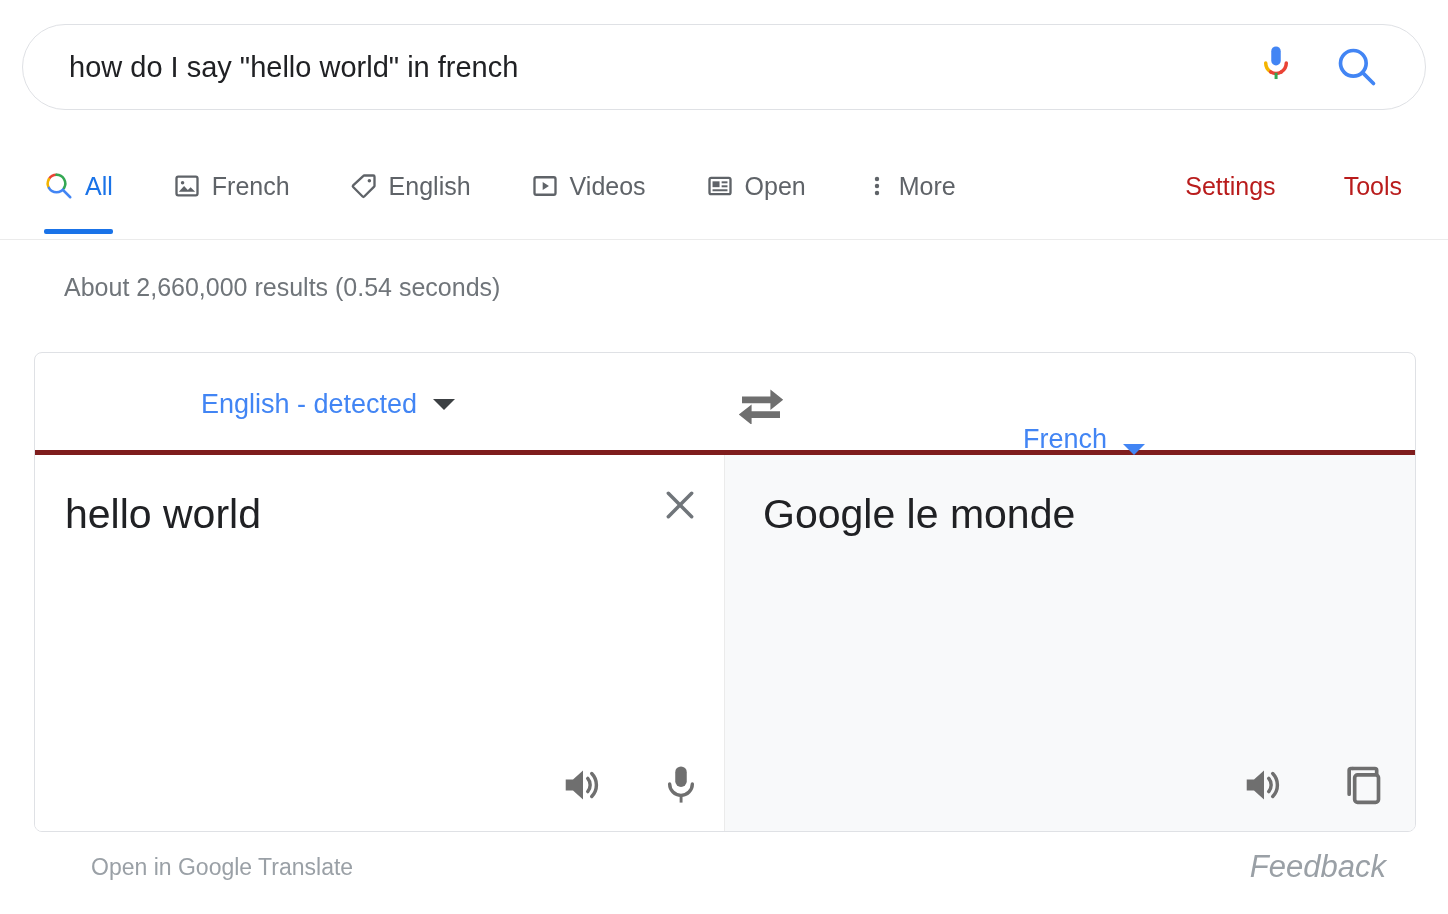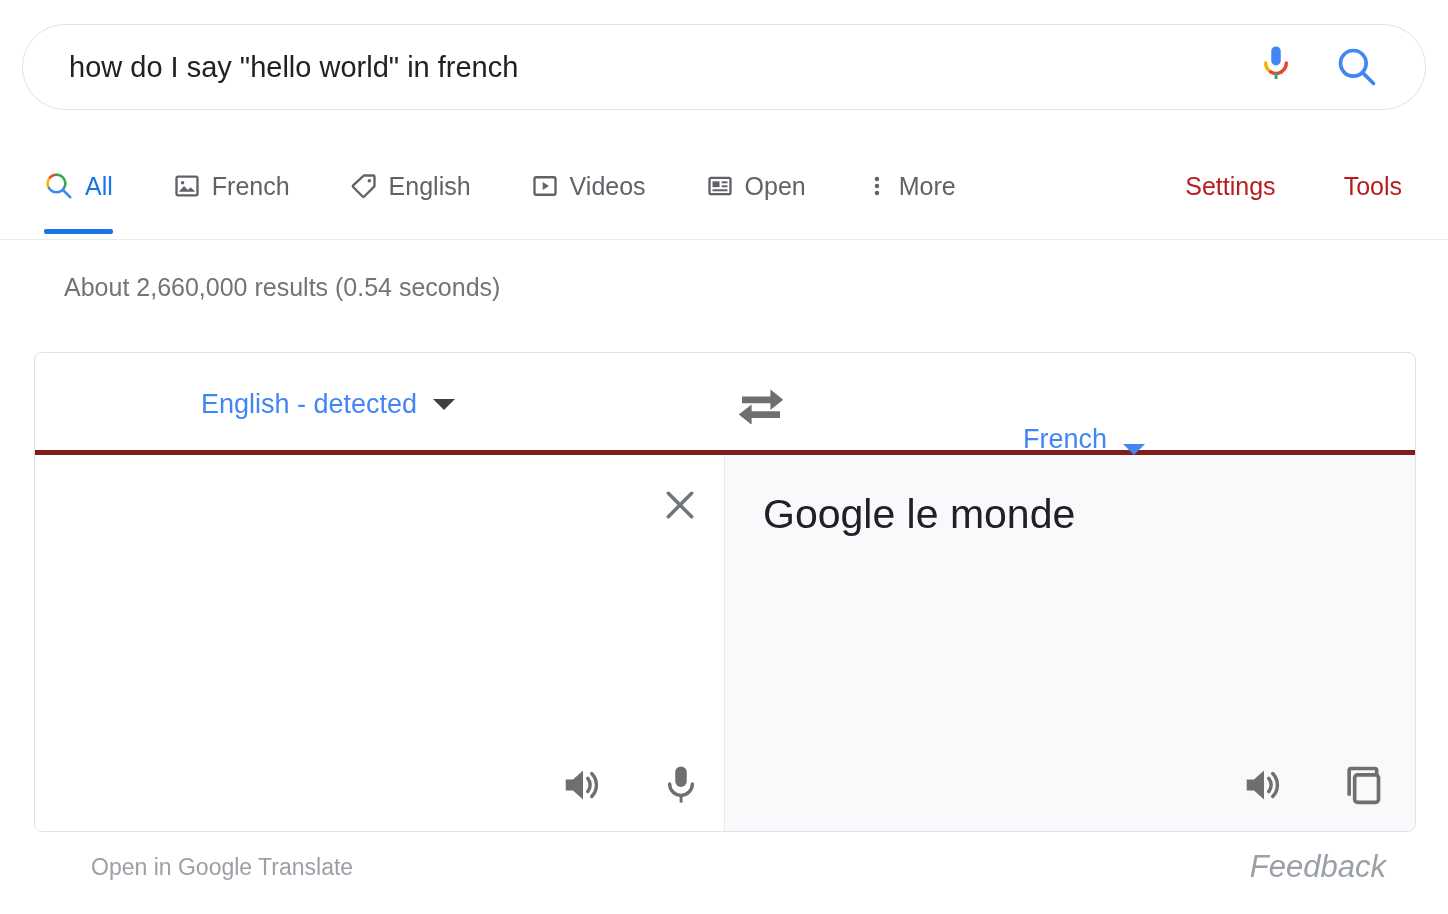--- a/index.html
+++ b/index.html
@@ -390,20 +390,21 @@
 
       <div class="lang-dst">
         <span class="lang-label">French</span>
         <span class="caret-blue"></span>
       </div>
     </div>
 
     <div class="panes">
 
       <div class="pane pane-src">
+        <div class="pane-text">hello world</div>
         <div class="clear-btn">
           <svg width="40" height="40" viewBox="0 0 24 24">
             <line x1="5" y1="5" x2="19" y2="19" stroke="#70757a" stroke-width="2.1" stroke-linecap="round"></line>
             <line x1="19" y1="5" x2="5" y2="19" stroke="#70757a" stroke-width="2.1" stroke-linecap="round"></line>
           </svg>
         </div>
         <div class="pane-actions">
           <div class="act-btn">
             <svg width="46" height="40" viewBox="0 0 24 22">
               <path d="M2.5 8 h4 L12 3 v16 l-5.5 -5 h-4 z" fill="#6f6f6f"></path>

